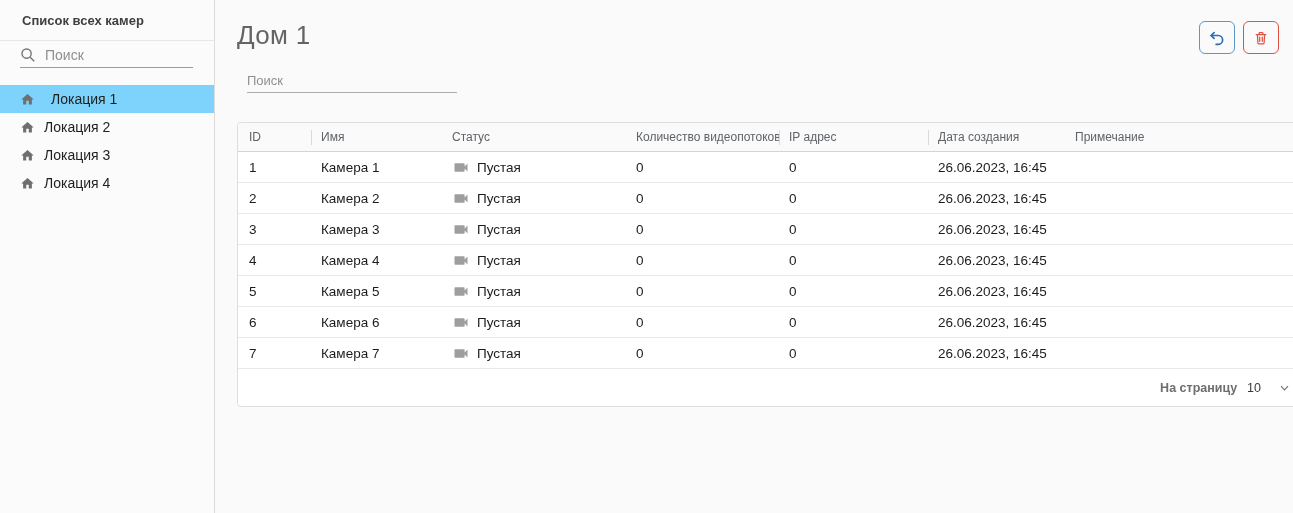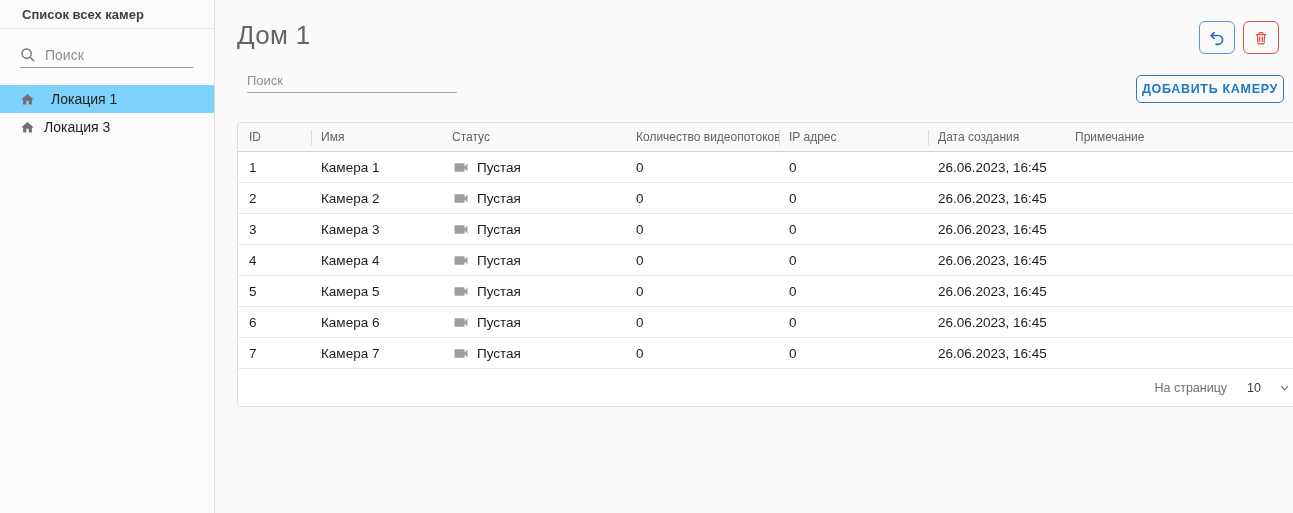--- a/index.html
+++ b/index.html
@@ -9,21 +9,21 @@
     background: #fafafa;
     font-family: "Liberation Sans", sans-serif;
     overflow: hidden;
     color: #1f1f1f;
   }
   input { font-family: inherit; border: 0; outline: 0; background: transparent; }
   input::placeholder { color: #8f8f8f; opacity: 1; }
 
   
   .sidebar { position:absolute; left:0; top:0; bottom:0; width:215px; background:#fbfbfb; border-right:1px solid #dcdcdc; }
-  .sb-title { height:29px; display:flex; align-items:center; padding-left:22px; font-size:13px; font-weight:600; color:#3f3f3f; border-bottom:1px solid #e7e7e7; }
+  .sb-title { height:41px; display:flex; align-items:center; padding-left:22px; font-size:13px; font-weight:600; color:#3f3f3f; border-bottom:1px solid #e7e7e7; }
   .sb-search { position:absolute; left:20px; top:42px; width:173px; height:26px; display:flex; align-items:center; gap:9px; border-bottom:1px solid #9b9b9b; }
   .sb-search input { width:100%; font-size:14px; color:#333; }
   .sb-items { position:absolute; top:85px; left:0; width:214px; }
   .sb-item { height:28px; display:flex; align-items:center; gap:9px; padding-left:20px; font-size:14px; color:#1f1f1f; cursor:pointer; }
   .sb-item.selected { background:#7dd3fc;gap:16px; }
   .sb-item svg { flex:0 0 auto; }
 
   
   .main { position:absolute; left:216px; top:0; right:0; bottom:0;padding-left:25px; }
   .page-title { position:absolute; left:21px; top:20px; font-size:26px; font-weight:400; color:#646464; letter-spacing:.3px; }
@@ -45,21 +45,21 @@
   .th { font-size:12px; color:#5f6368; position:relative; white-space:nowrap; }
   .th.divided::before { content:""; position:absolute; left:-10px; top:0; width:1px; height:15px; background:#d9d9d9; }
   .trow { height:31px; border-bottom:1px solid #e9e9e9; font-size:13.5px; color:#1c1c1c; background:#fff; cursor:default; }
   .cell { white-space:nowrap; }
   .cell.status { display:flex; align-items:center; gap:7px; }
   .cell.actions { display:flex; justify-content:center; }
   .kebab { display:inline-flex; flex-direction:column; gap:2px; padding:4px 6px; cursor:pointer; }
   .kebab i { width:3px; height:3px; background:#1c79c5; border-radius:1px; }
 
   .tfoot { height:37px; display:flex; align-items:center; justify-content:flex-end; font-size:12.5px; color:#6e6e6e; background:#fff; border-radius:0 0 4px 4px; }
-  .pp-label { margin-right:20px; }
+  .pp-label { margin-right:10px;font-weight:bold; }
   .pp-select { display:flex; align-items:center; gap:19px; color:#3c3c3c; cursor:pointer; }
   .foot-div { width:1px; height:37px; background:#e0e0e0; margin-left:18px; }
   .range { width:64px; text-align:center; color:#4a4a4a; }
 </style>
 </head>
 <body>
 
 <div class="sidebar">
   <div class="sb-title">Список всех камер</div>
   <div class="sb-search">
@@ -79,21 +79,37 @@
       </svg>
     </span>
     <span>Локация 1</span>
   </div>
       <div class="sb-item">
     <span style="display:flex;">
       <svg width="15" height="15" viewBox="0 0 24 24" fill="#6f6f6f">
         <path d="M10 20v-6h4v6h5v-8h3L12 3 2 12h3v8z"></path>
       </svg>
     </span>
+    <span>Локация 2</span>
+  </div>
+      <div class="sb-item">
+    <span style="display:flex;">
+      <svg width="15" height="15" viewBox="0 0 24 24" fill="#6f6f6f">
+        <path d="M10 20v-6h4v6h5v-8h3L12 3 2 12h3v8z"></path>
+      </svg>
+    </span>
     <span>Локация 3</span>
+  </div>
+      <div class="sb-item">
+    <span style="display:flex;">
+      <svg width="15" height="15" viewBox="0 0 24 24" fill="#6f6f6f">
+        <path d="M10 20v-6h4v6h5v-8h3L12 3 2 12h3v8z"></path>
+      </svg>
+    </span>
+    <span>Локация 4</span>
   </div>
     </div>
 </div>
 
 <div class="main">
   <div class="page-title">Дом 1</div>
 
   <button class="btn-sq btn-undo">
     <span style="display:flex;">
       <svg width="18" height="18" viewBox="0 0 16 16" fill="none" stroke="#2e6db4" stroke-width="1.5" stroke-linecap="round" stroke-linejoin="round">
@@ -110,21 +126,20 @@
         <path d="M4.4 4.6l.5 8.3a1 1 0 0 0 1 .9h4.2a1 1 0 0 0 1-.9l.5-8.3"></path>
         <path d="M6.7 7v4.3M9.3 7v4.3"></path>
       </svg>
     </span>
   </button>
 
   <div class="main-search">
     <input placeholder="Поиск" style="">
   </div>
 
-  <button class="add-btn">ДОБАВИТЬ КАМЕРУ</button>
 
   <div class="table">
     <div class="grid thead">
       <div class="th">ID</div>
       <div class="th divided">Имя</div>
       <div class="th">Статус</div>
       <div class="th">Количество видеопотоков</div>
       <div class="th divided">IP адрес</div>
       <div class="th divided">Дата создания</div>
       <div class="th">Примечание</div>

